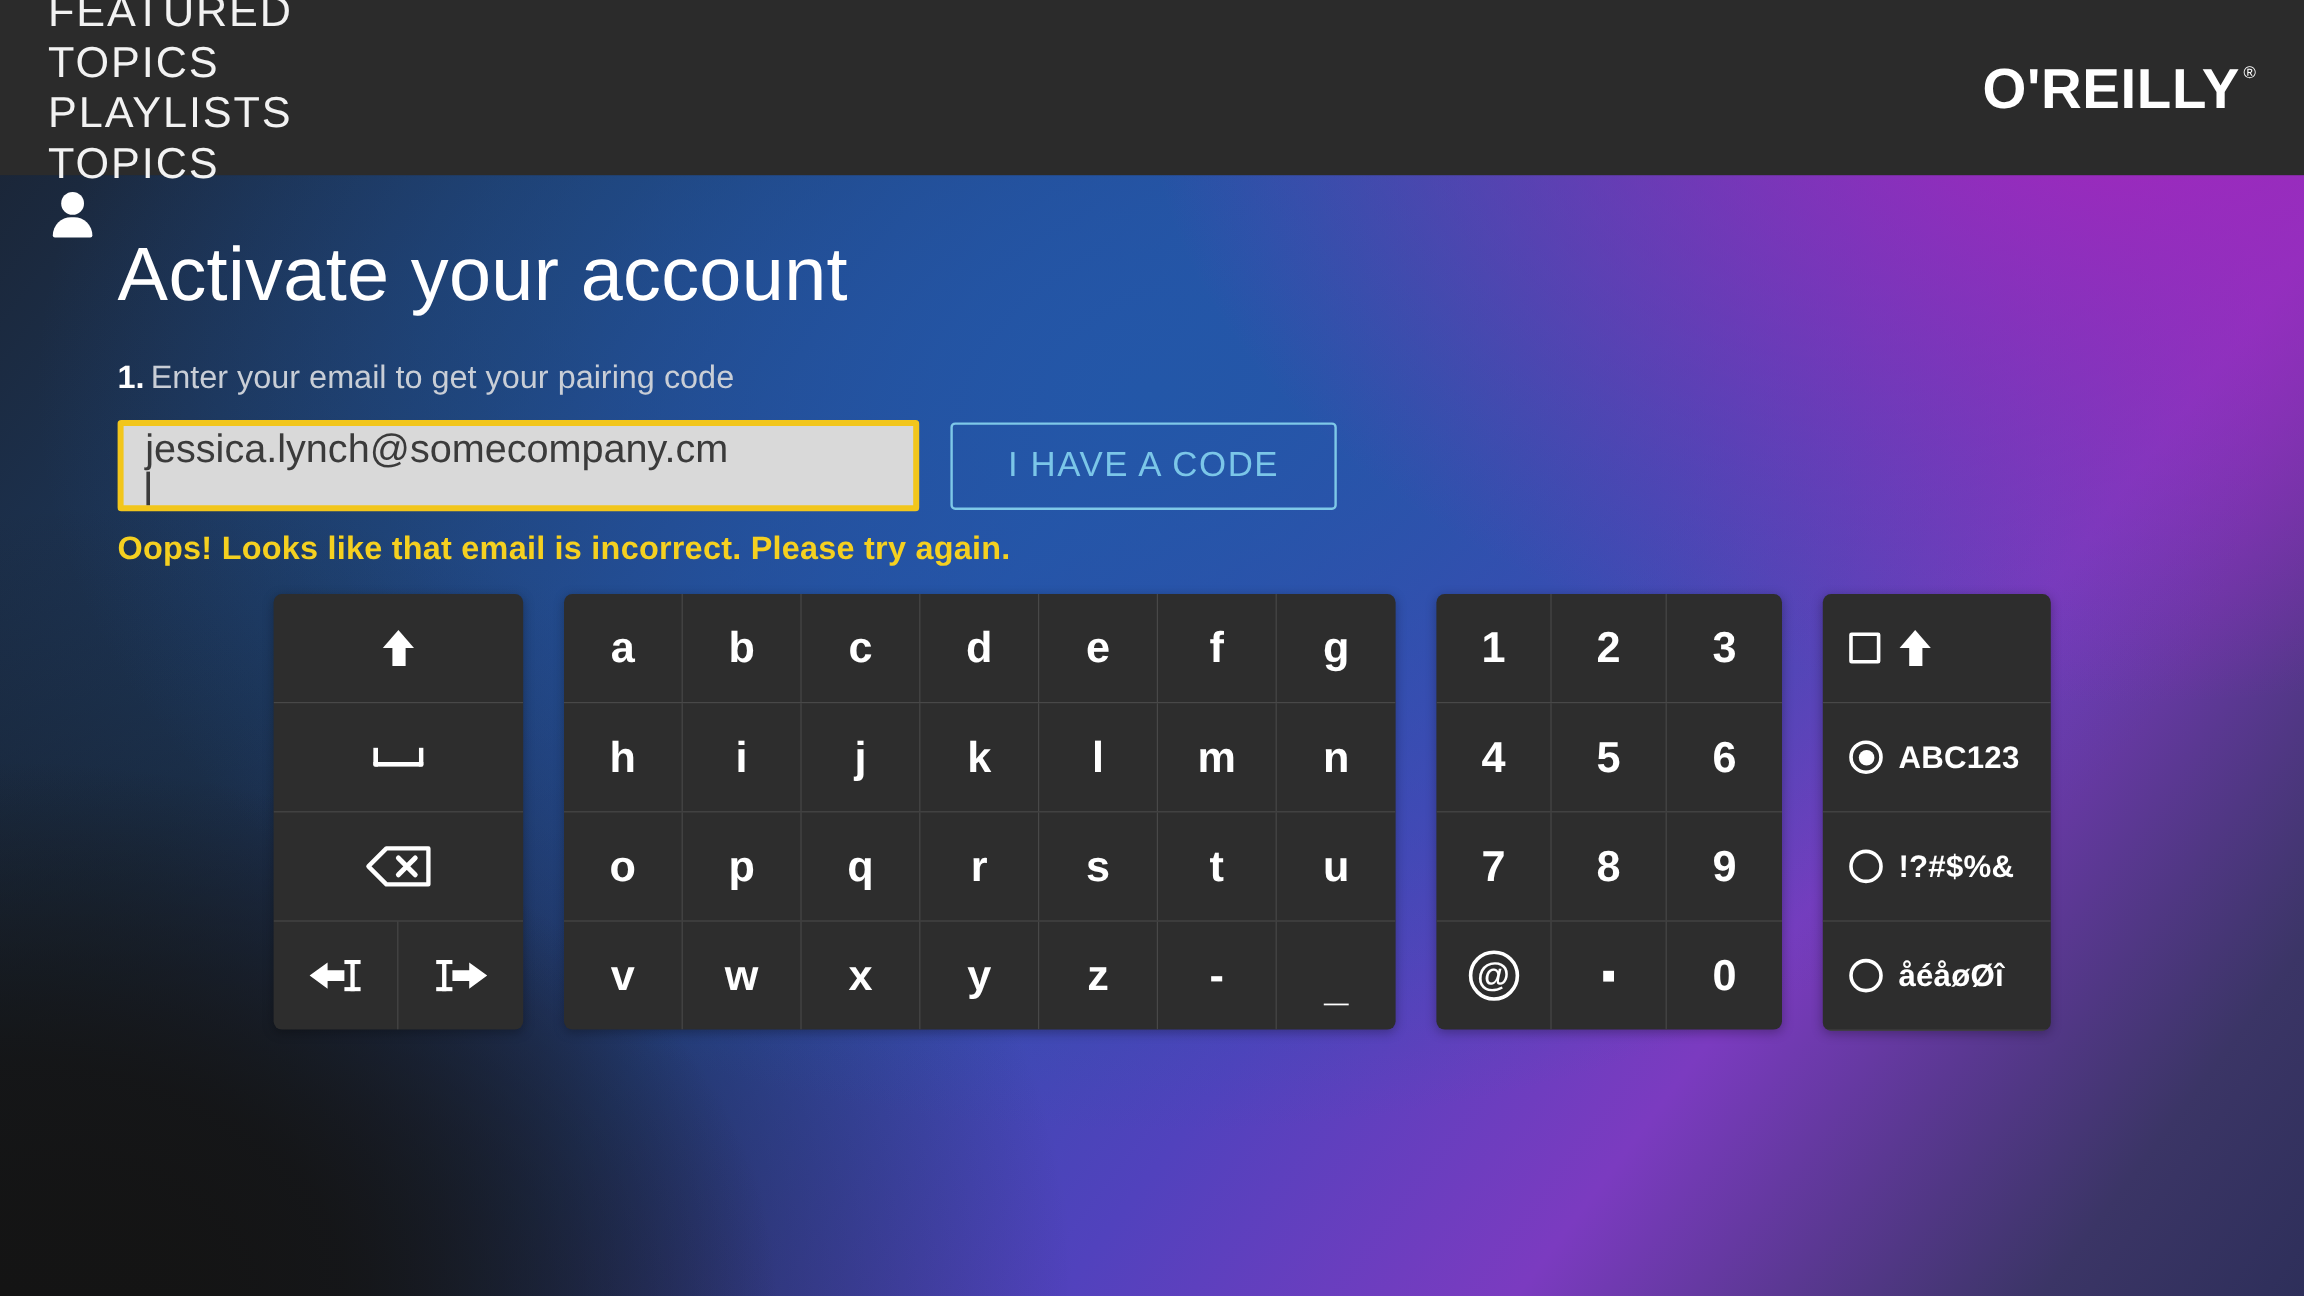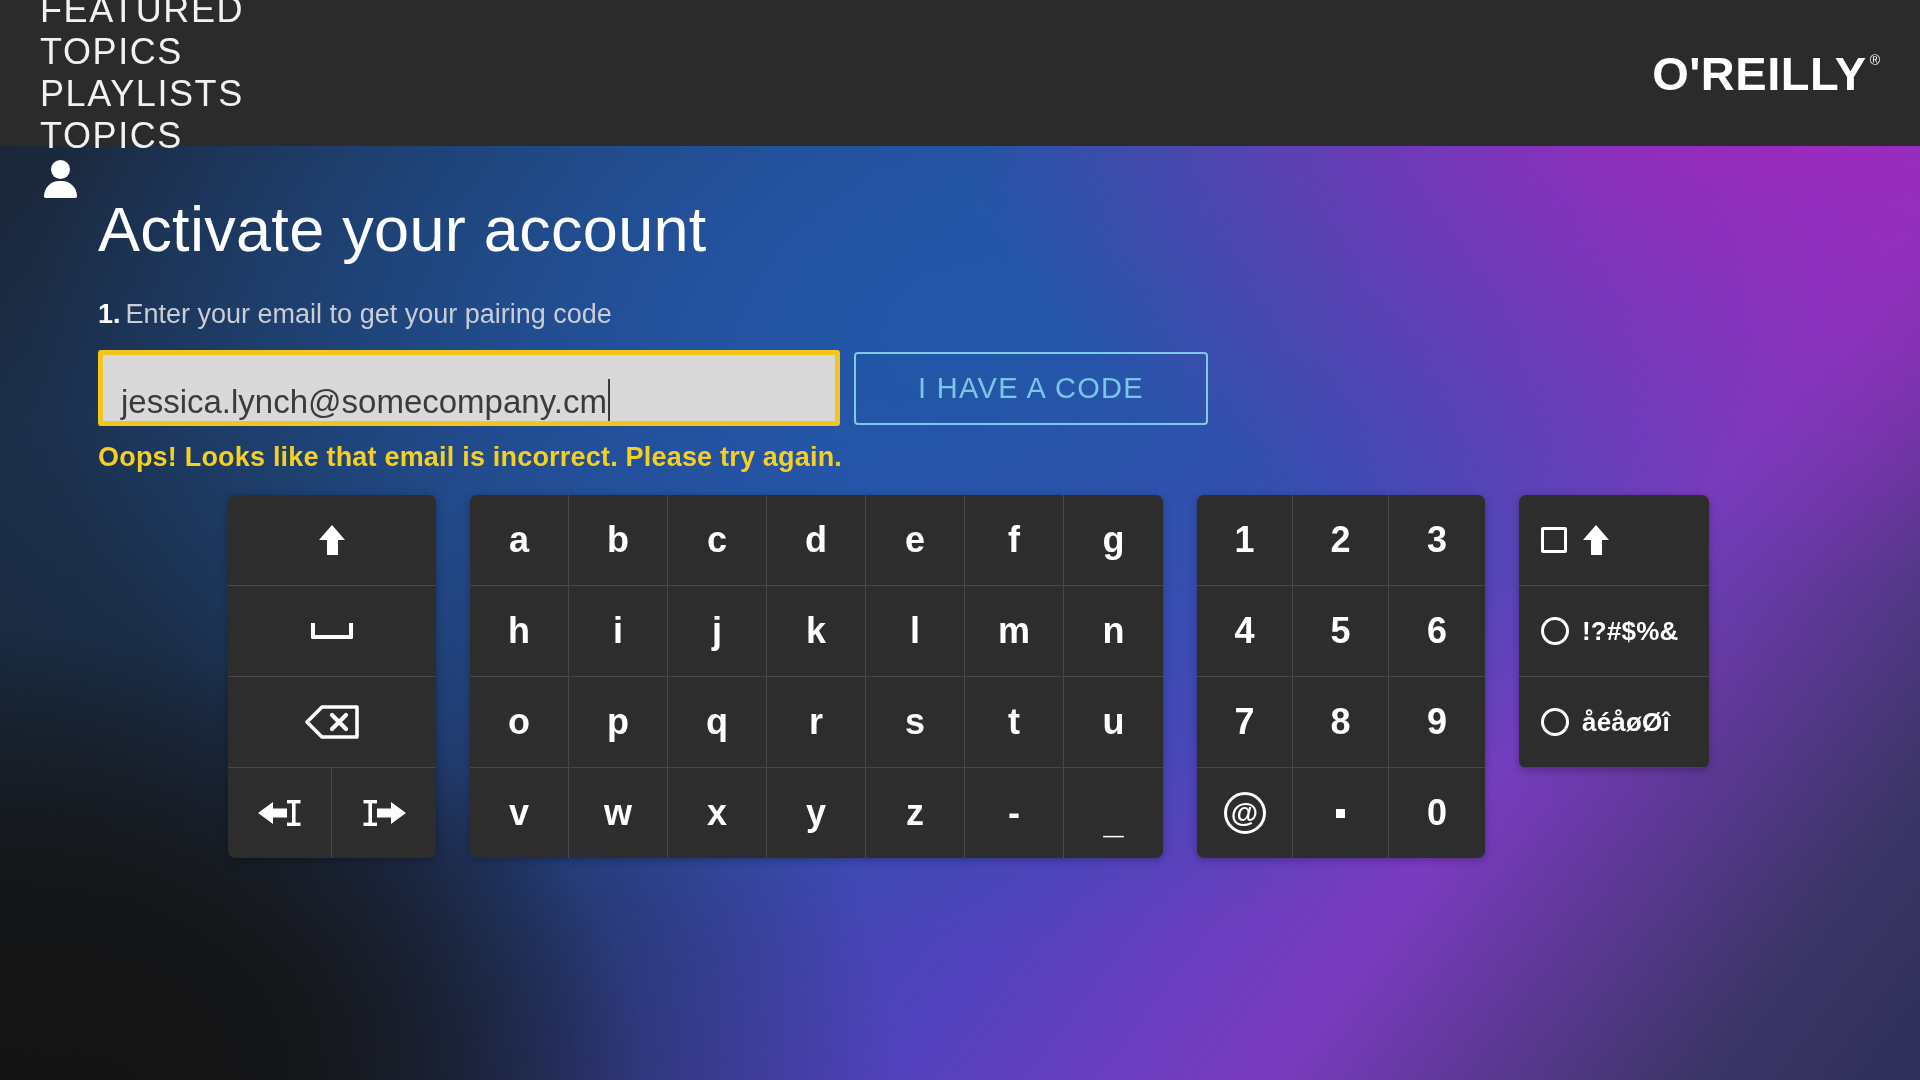--- a/index.html
+++ b/index.html
@@ -150,29 +150,30 @@
     margin-right: 5px;
   }
 
   
   .form-row {
     margin: 20px 0 0 98px;
     display: flex;
     align-items: center;
   }
   .email-field {
-    width: 742px;
+    width: 668px;
     height: 76px;
     background: #d9d9d9;
     border: 5px solid #f2c61c;
     border-radius: 3px;
     display: flex;
-    align-items: flex-end;
+    align-items: flex-start;
     padding: 0 18px;
     cursor: text;
+    flex-direction: column;
   }
   .email-value {
     font-size: 33px;
     color: #3b3b3b;
     white-space: nowrap;
   }
   .caret {
     width: 2.5px;
     height: 42px;
     background: #3b3b3b;
@@ -190,22 +191,22 @@
     white-space: nowrap;
   }
   .btn-send {
     width: 322px;
     margin-left: 33px;
     background: linear-gradient(180deg, #1b9fbf 0%, #1b99b8 100%);
     color: #1e3a8f;
     border: none;
   }
   .btn-have {
-    width: 354px;
-    margin-left: 14px;
+    width: 322px;
+    margin-left: 26px;
     background: transparent;
     border: 2px solid #7ec8e8;
     color: #7bc6e8;
   }
   .error-msg {
     margin: 16px 0 0 98px;
     font-size: 27px;
     color: #f5d020;
     font-weight: 700;
     letter-spacing: 0.2px;
@@ -516,20 +517,26 @@
 
       <div class="panel panel-modes">
         <div class="kb-row">
           <div class="key mode-shift-row">
             <span class="glyph-checkbox"></span>
             <span class="glyph-shift"></span>
           </div>
         </div>
         <div class="kb-row">
           <div class="key">
+            <span class="glyph-radio on"></span>
+            <span class="mode-label">ABC123</span>
+          </div>
+        </div>
+        <div class="kb-row">
+          <div class="key">
             <span class="glyph-radio"></span>
             <span class="mode-label">!?#$%&amp;</span>
           </div>
         </div>
         <div class="kb-row">
           <div class="key">
             <span class="glyph-radio"></span>
             <span class="mode-label">åéåøØî</span>
           </div>
         </div>

